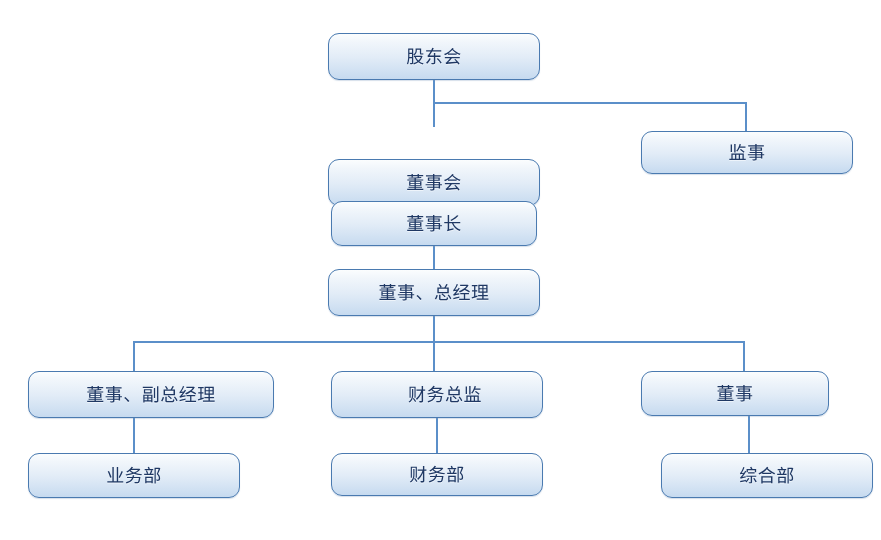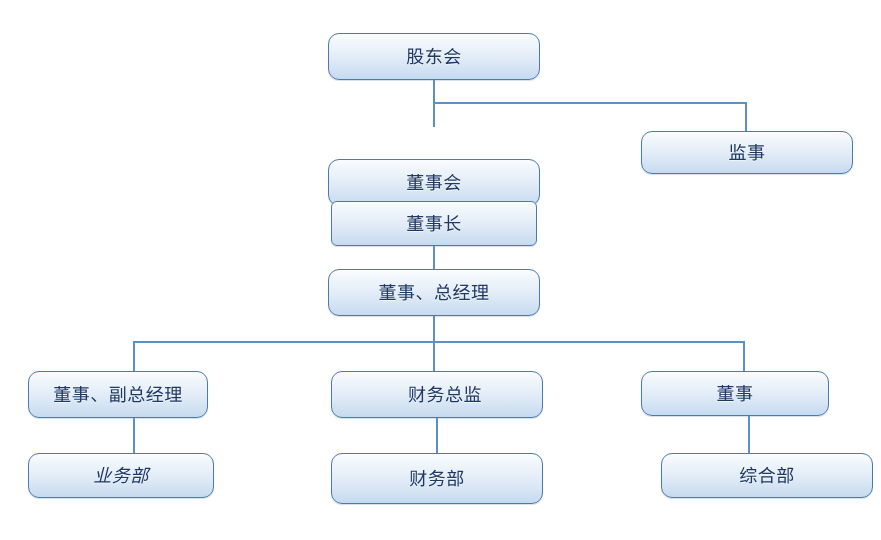--- a/index.html
+++ b/index.html
@@ -78,38 +78,38 @@
   <div id="node-layer">
       <div class="node" style="left: 328px; top: 33px; width: 212px; height: 47px;">
         <span class="node-label">股东会</span>
       </div>
       <div class="node" style="left: 328px; top: 127px; width: 212px; height: 47px; margin-top: 32px;">
         <span class="node-label">董事会</span>
       </div>
       <div class="node" style="left: 641px; top: 131px; width: 212px; height: 43px;">
         <span class="node-label">监事</span>
       </div>
-      <div class="node" style="left: 331px; top: 201px; width: 206px; height: 45px; border-radius: 6px;">
+      <div class="node" style="left: 331px; top: 201px; width: 206px; height: 45px;">
         <span class="node-label">董事长</span>
       </div>
       <div class="node" style="left: 328px; top: 269px; width: 212px; height: 47px; text-align: right;">
         <span class="node-label">董事、总经理</span>
       </div>
-      <div class="node" style="left: 28px; top: 371px; width: 180px; height: 47px;">
+      <div class="node" style="left: 28px; top: 371px; width: 246px; height: 47px;">
         <span class="node-label">董事、副总经理</span>
       </div>
       <div class="node" style="left: 331px; top: 371px; width: 212px; height: 47px; padding-left: 16px;">
         <span class="node-label">财务总监</span>
       </div>
       <div class="node" style="left: 641px; top: 371px; width: 188px; height: 45px;">
         <span class="node-label">董事</span>
       </div>
-      <div class="node" style="left: 28px; top: 453px; width: 186px; height: 45px; font-style: italic;">
+      <div class="node" style="left: 28px; top: 453px; width: 212px; height: 45px;">
         <span class="node-label">业务部</span>
       </div>
-      <div class="node" style="left: 331px; top: 453px; width: 212px; height: 51px;">
+      <div class="node" style="left: 331px; top: 453px; width: 212px; height: 43px;">
         <span class="node-label">财务部</span>
       </div>
       <div class="node" style="left: 645px; top: 453px; width: 212px; height: 45px; margin-left: 16px;">
         <span class="node-label">综合部</span>
       </div>
     </div>
 </div>
 
 </body></html>

